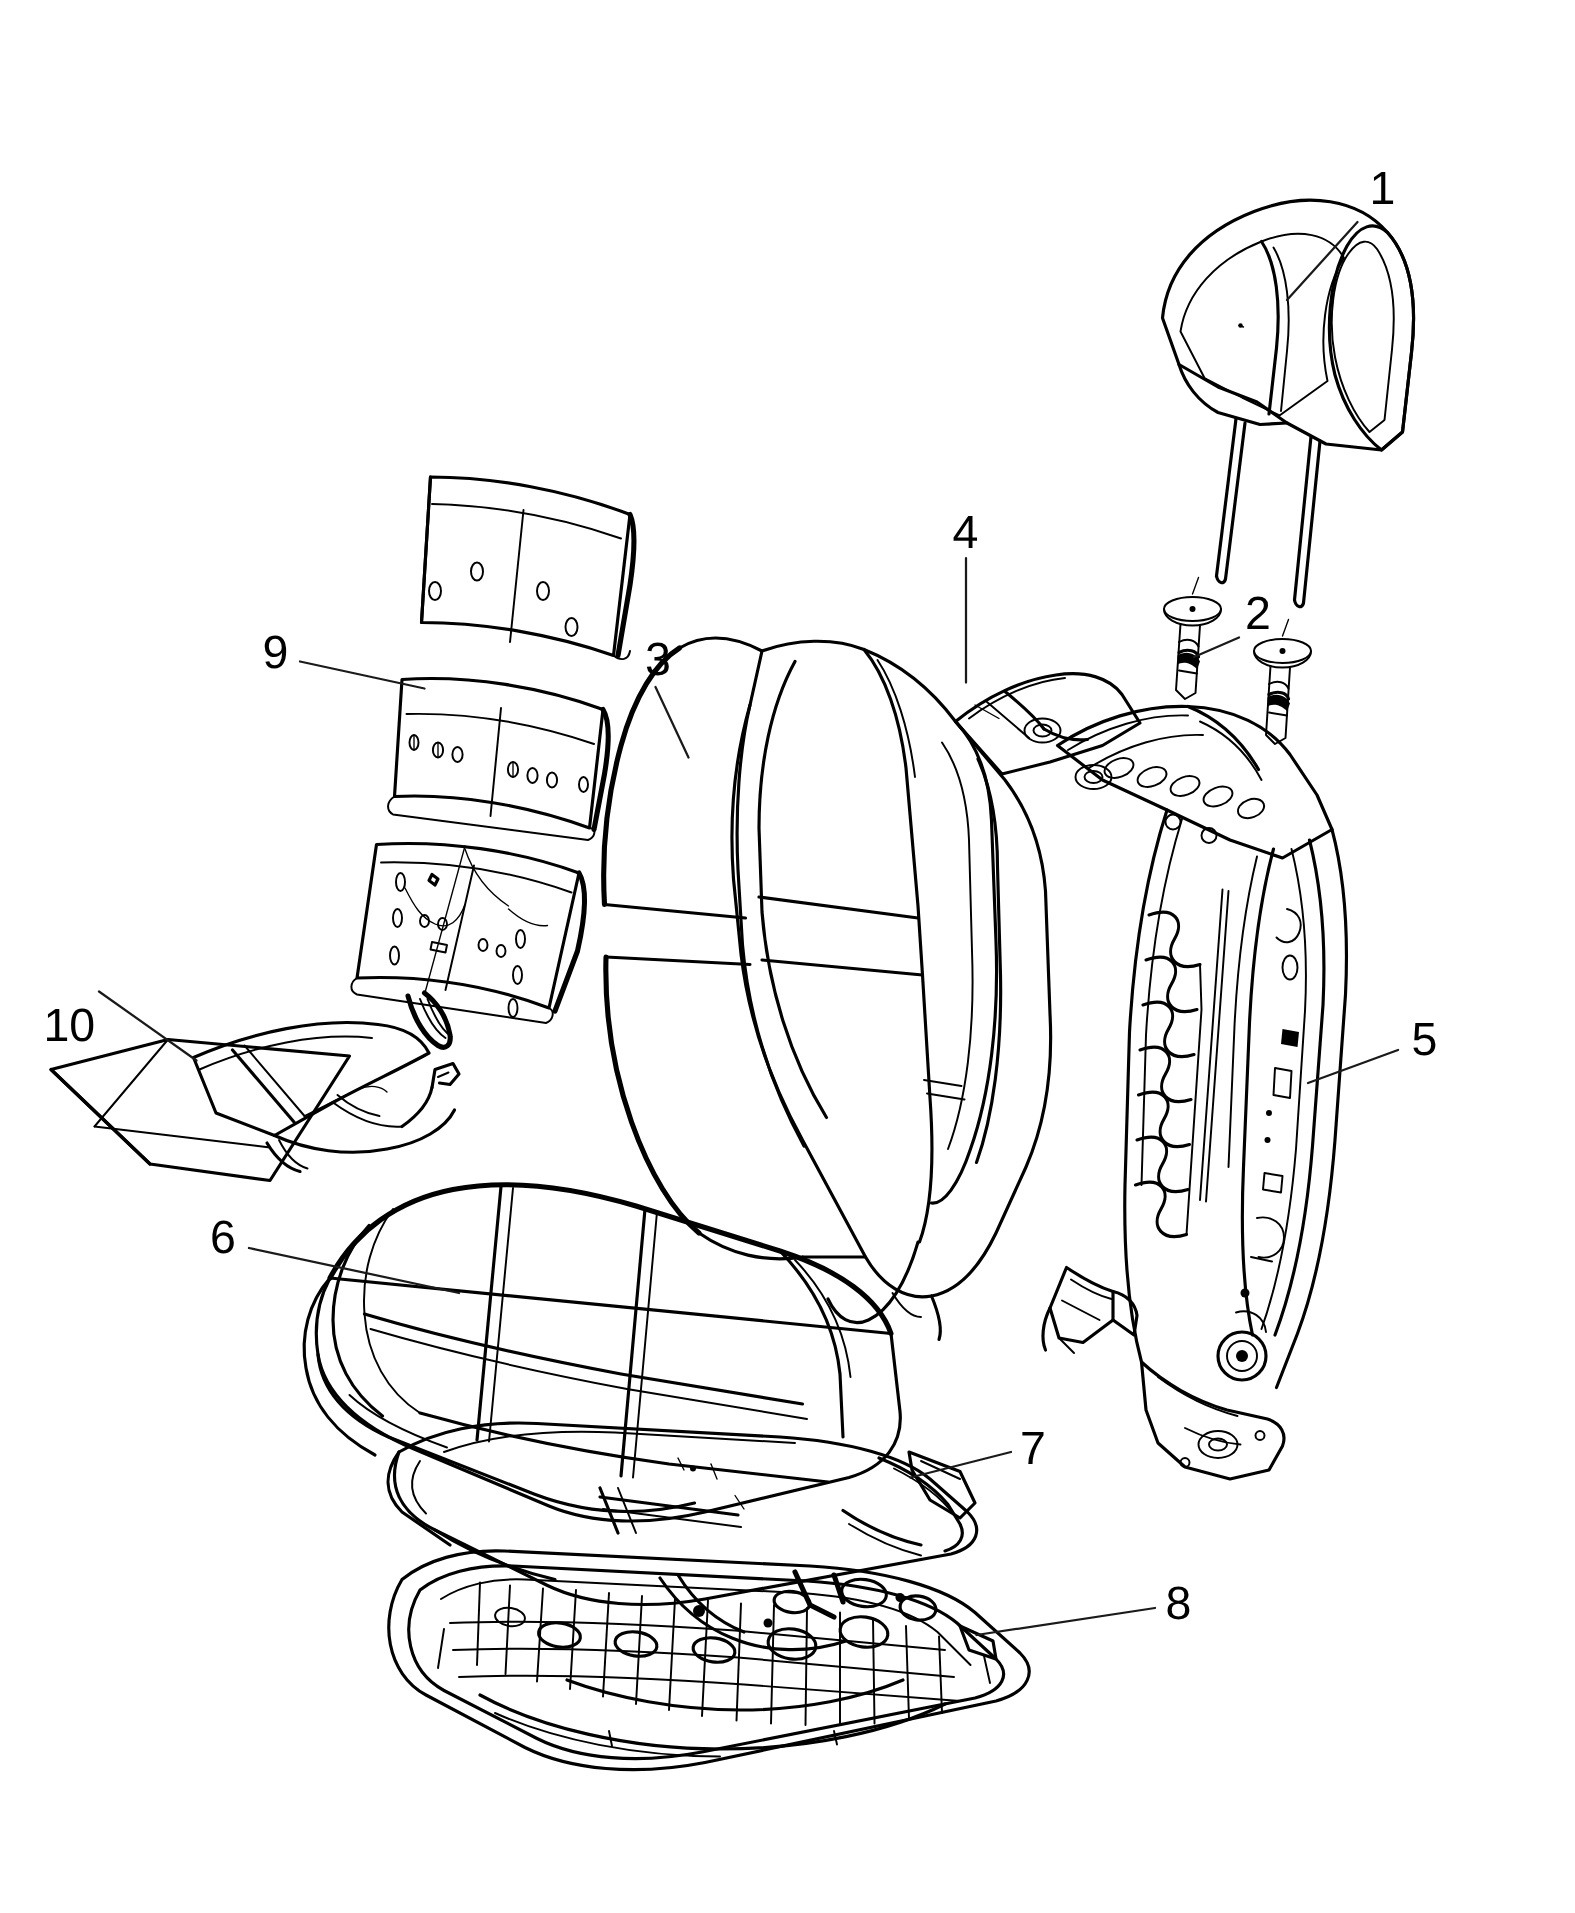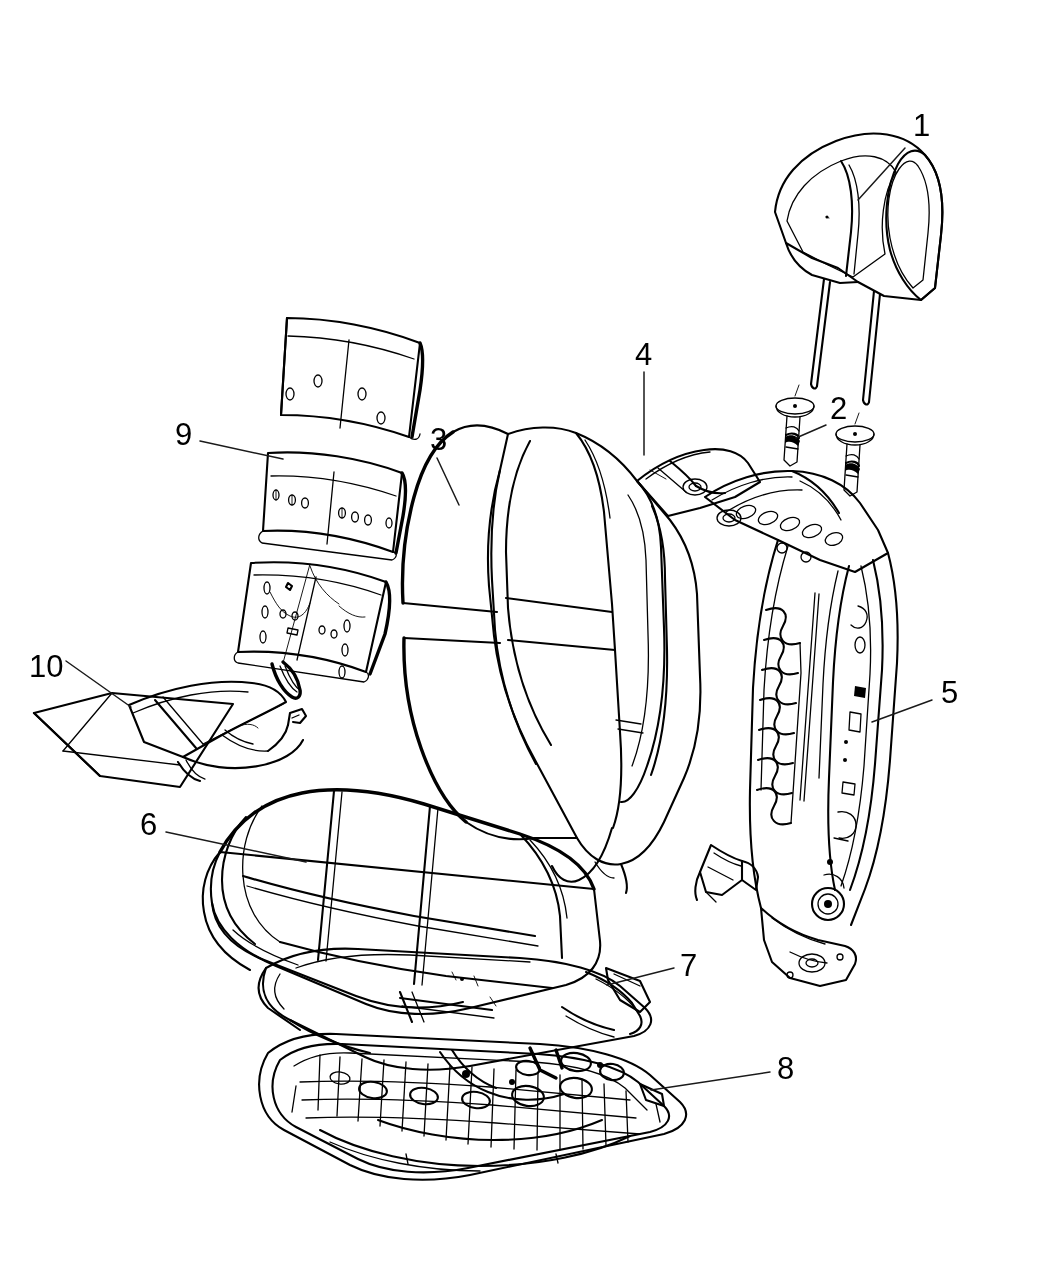--- a/index.html
+++ b/index.html
@@ -510,15 +510,15 @@
 
   <div class="callout-num" style="left:913px; top:110px;">1</div>
   <div class="callout-num" style="left:830px; top:393px;">2</div>
   <div class="callout-num" style="left:430px; top:424px;">3</div>
   <div class="callout-num" style="left:635px; top:339px;">4</div>
   <div class="callout-num" style="left:941px; top:677px;">5</div>
   <div class="callout-num" style="left:140px; top:809px;">6</div>
   <div class="callout-num" style="left:680px; top:950px;">7</div>
   <div class="callout-num" style="left:777px; top:1053px;">8</div>
   <div class="callout-num" style="left:175px; top:419px;">9</div>
-  <div class="callout-num" style="left:29px;  top:651px;">10</div>
+  <div class="callout-num" style="left:29px;  top:668px;">10</div>
 
 </div>
 
 </body></html>

